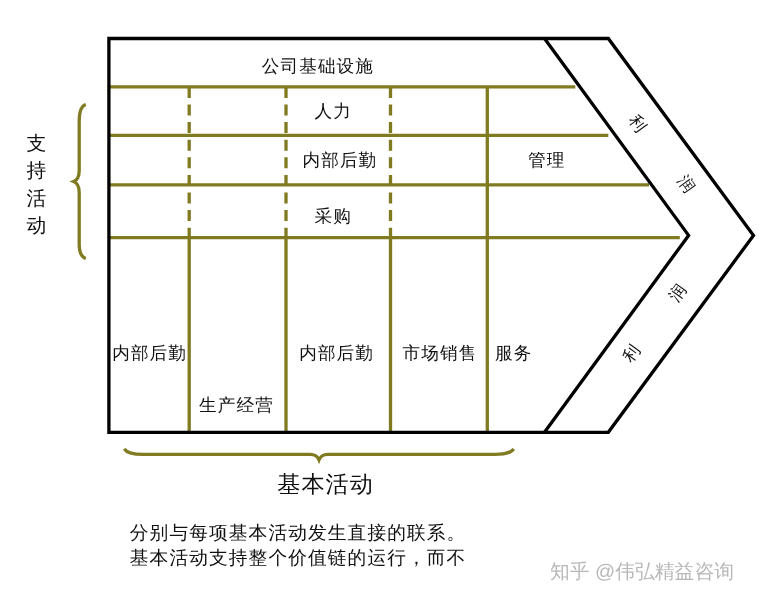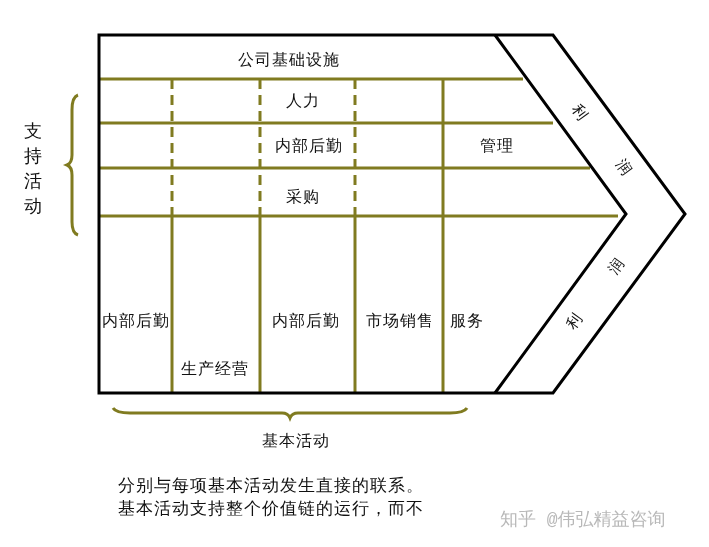--- a/index.html
+++ b/index.html
@@ -7,21 +7,21 @@
          font-family: "DejaVu Serif", "Liberation Serif", serif; color: #111; }
   svg.diagram { position: absolute; left: 0; top: 0; }
   .lbl { position: absolute; transform: translate(-50%, -50%); white-space: nowrap;
          font-size: 16px; line-height: 1; letter-spacing: 1px; }
   .lbl.big { font-size: 16px; }
   .vert { position: absolute; left: 33px; top: 118px; transform: translateX(-50%);
           display: flex; flex-direction: column; align-items: center; font-size: 18px; line-height: 25px; }
   .profit { position: absolute; font-size: 15px; line-height: 1; transform-origin: center; }
   .caption { position: absolute; left: 118px; top: 474px; font-size: 17px; line-height: 23px; letter-spacing: 1px; }
   .watermark { position: absolute; left: 500px; top: 507px; font-size: 18px; color: #b8b8b8;
-               font-family: Liberation Mono, monospace; white-space: nowrap; }
+               font-family: Liberation Sans, sans-serif; white-space: nowrap; }
 </style>
 </head>
 <body>
 
 <svg class="diagram" width="709" height="547" viewBox="0 0 709 547">
 
   <g stroke="#807b20" stroke-width="3">
     <line x1="99" y1="79" x2="523" y2="79"></line>
     <line x1="99" y1="123" x2="553" y2="123"></line>
     <line x1="99" y1="168" x2="590" y2="168"></line>
@@ -61,21 +61,21 @@
 <div class="lbl" style="left:400px; top:321px;">市场销售</div>
 <div class="lbl" style="left:467px; top:321px;">服务</div>
 
 <div class="vert">
   <span>支</span>
   <span>持</span>
   <span>活</span>
   <span>动</span>
 </div>
 
-<div class="lbl" style="left:296px; top:441px; font-size:16px;">基本活动</div>
+<div class="lbl" style="left:296px; top:441px; font-size:21px;">基本活动</div>
 
 <div class="profit" style="left:572px; top:105px; transform:rotate(54deg);">利</div>
 <div class="profit" style="left:616px; top:160px; transform:rotate(54deg);">润</div>
 <div class="profit" style="left:609px; top:259px; transform:rotate(-54deg);">润</div>
 <div class="profit" style="left:567px; top:314px; transform:rotate(-54deg);">利</div>
 
 <div class="caption">
   <div>分别与每项基本活动发生直接的联系。</div>
   <div>基本活动支持整个价值链的运行，而不</div>
 </div>

